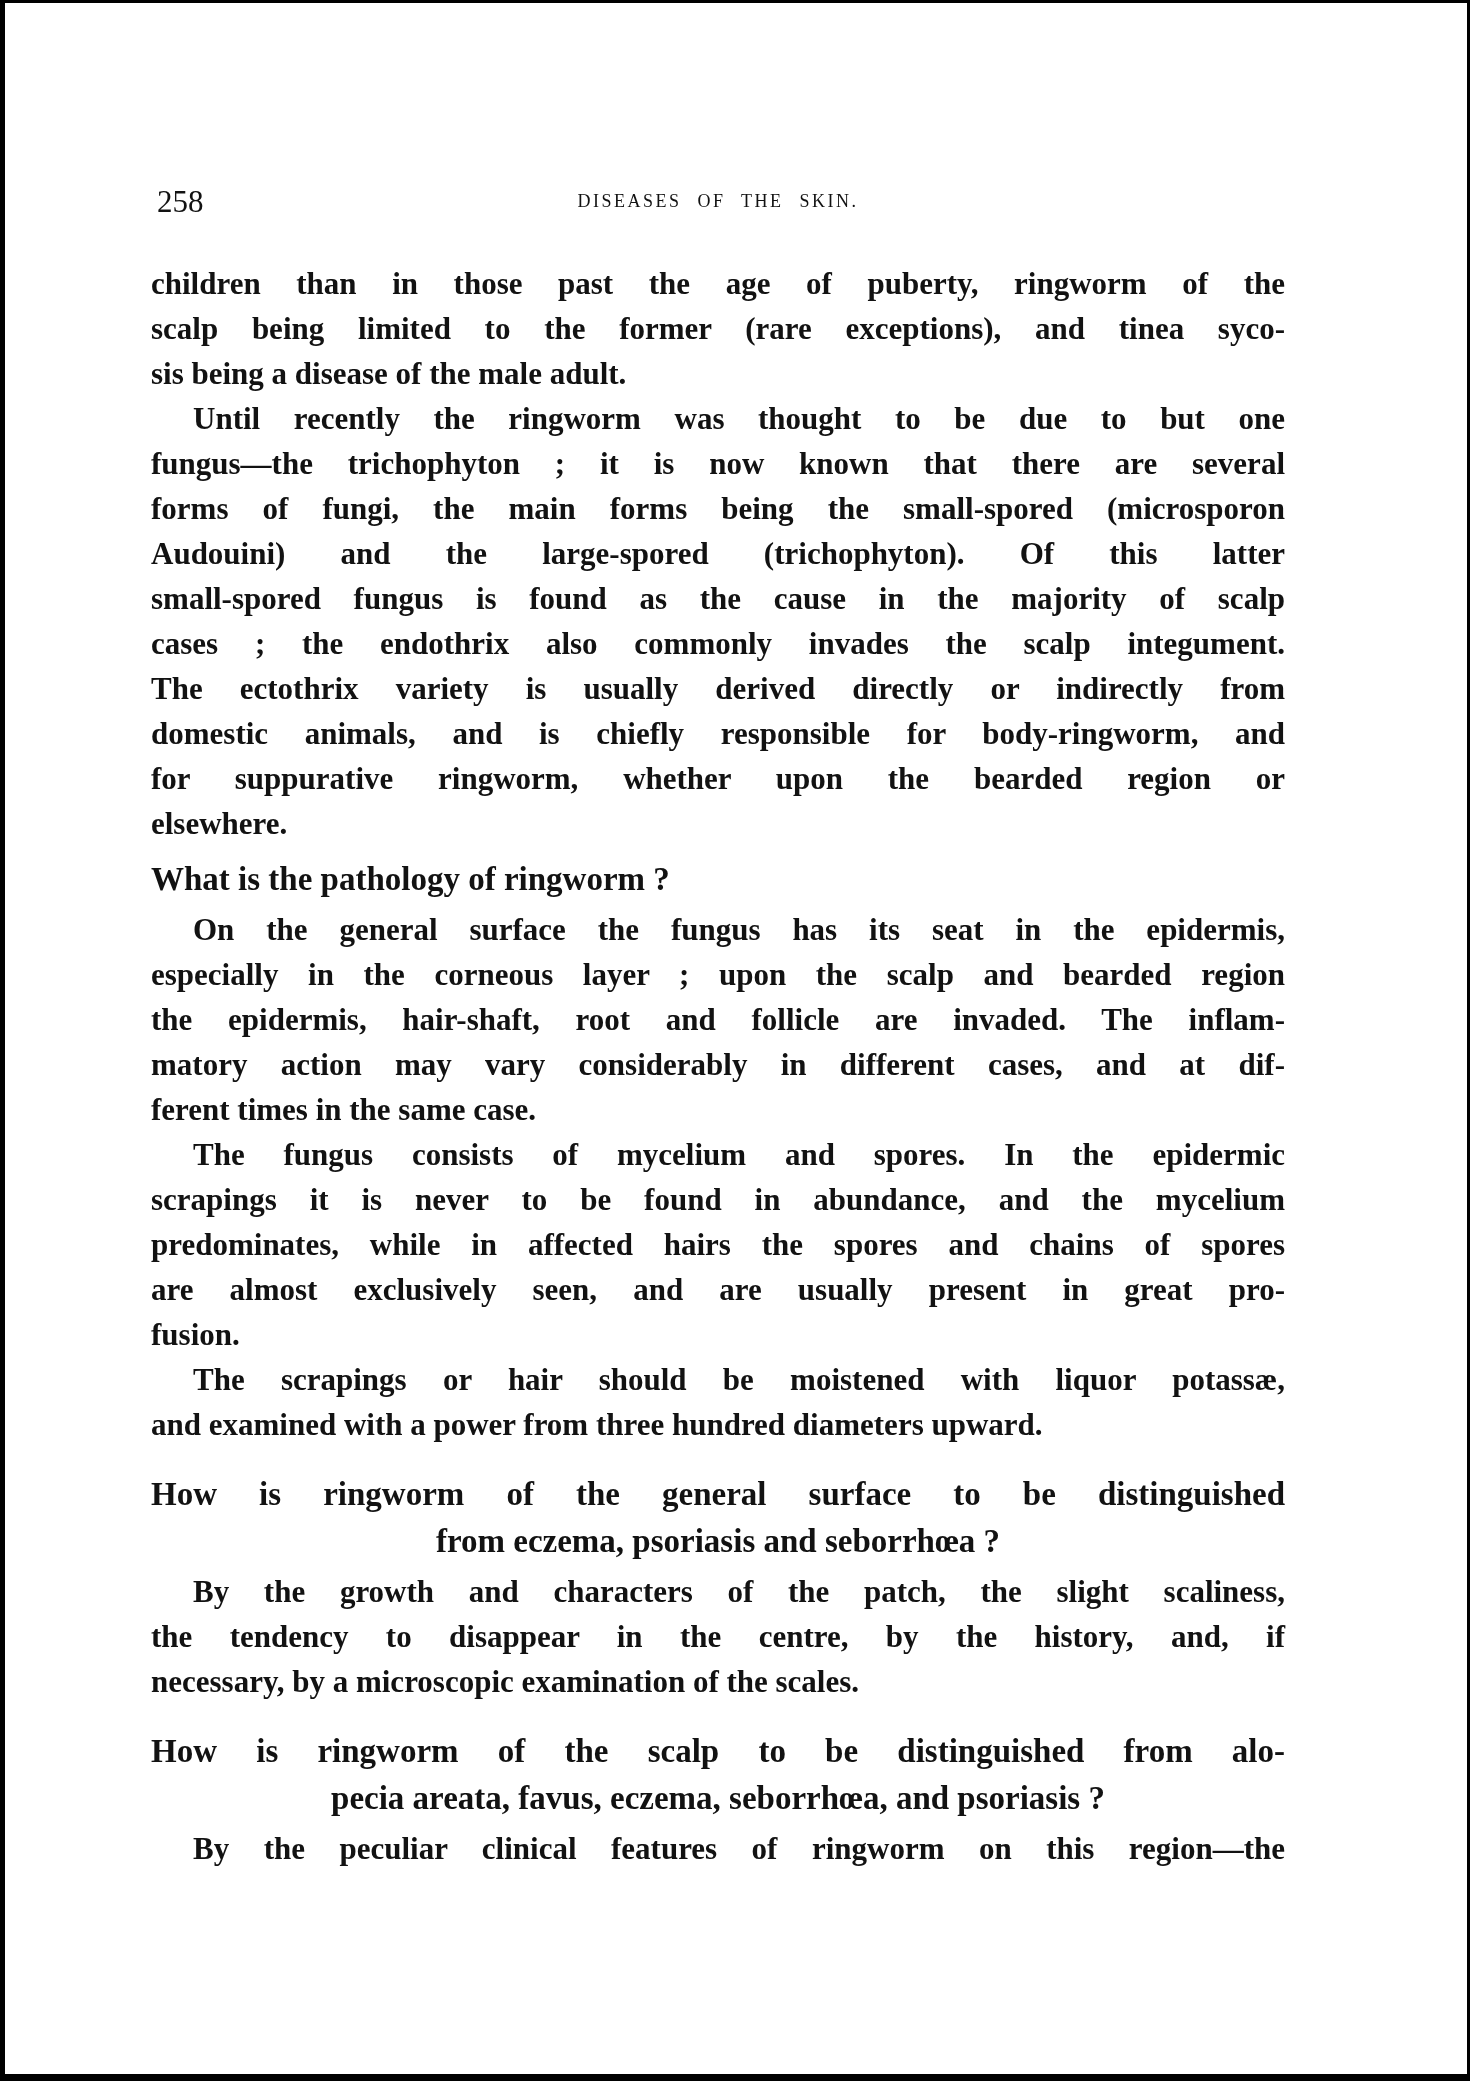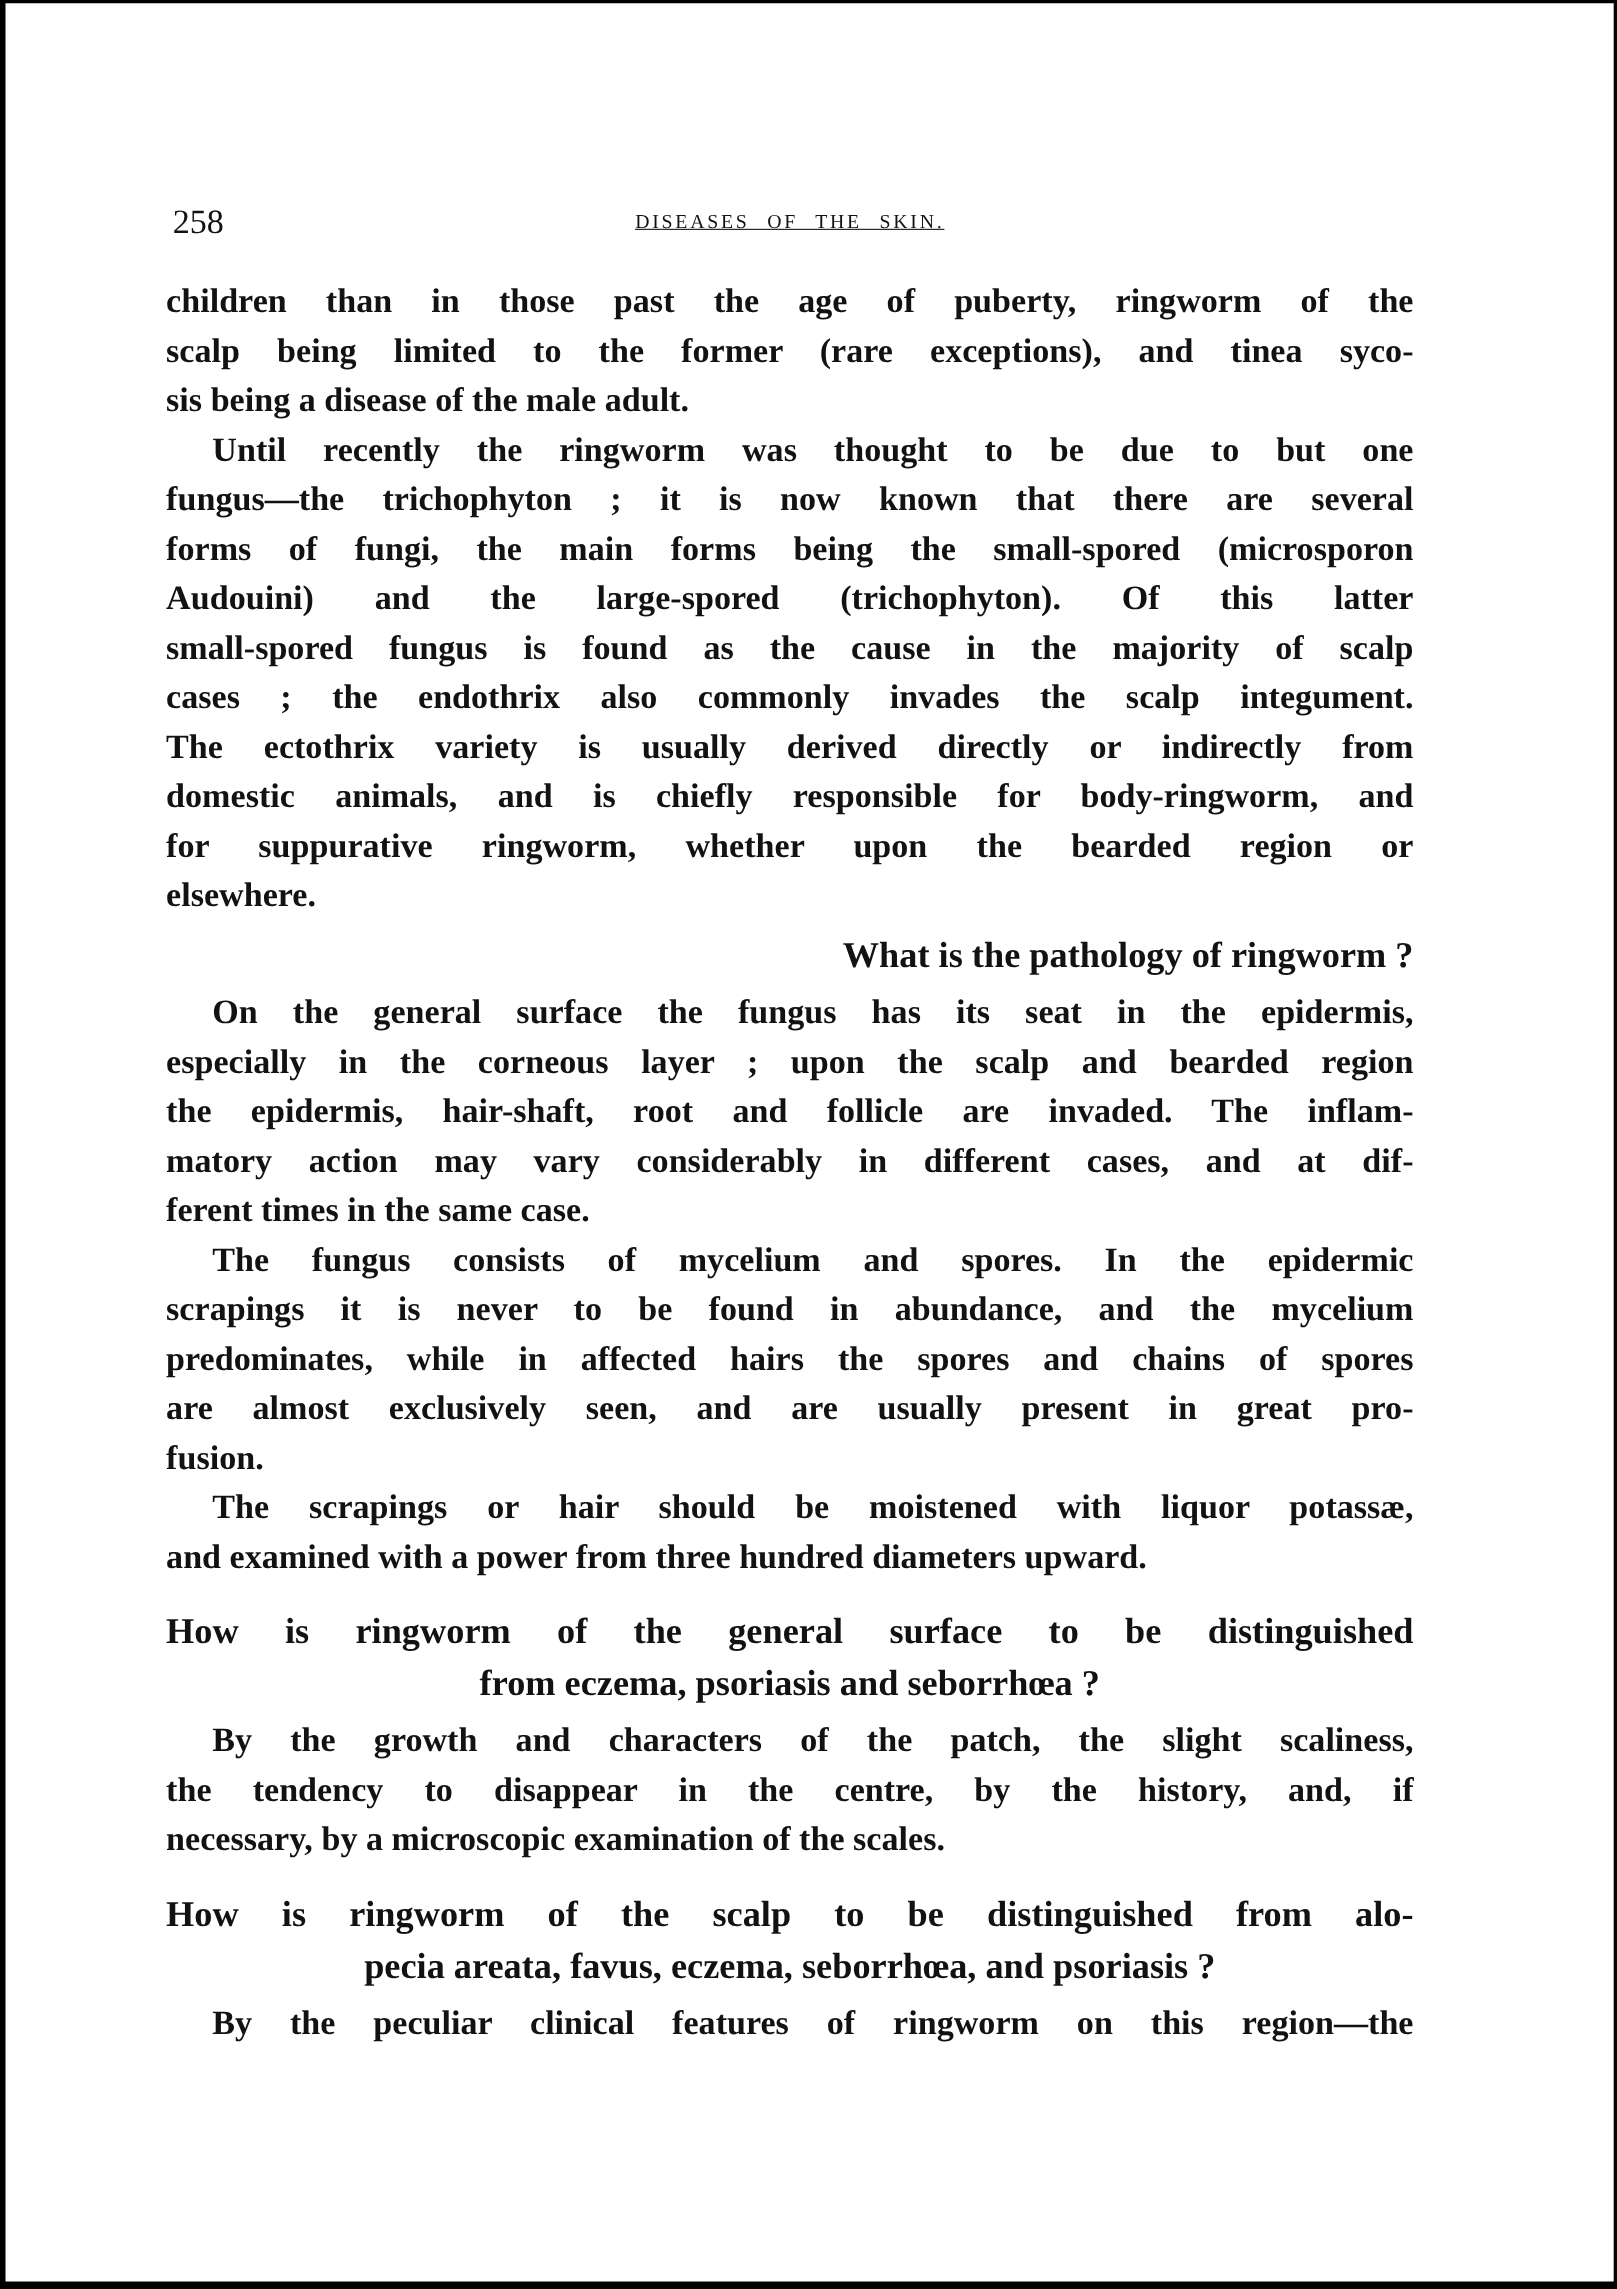--- a/index.html
+++ b/index.html
@@ -13,21 +13,21 @@
     border-left: 5px solid #000;
     border-right: 3px solid #000;
     border-top: 3px solid #000;
     border-bottom: 7px solid #000;
     padding: 178px 182px 0 146px;
     font-family: "Liberation Serif", "DejaVu Serif", serif;
     color: #121212;
     overflow: hidden;
   }
 
-  .header { position: relative; height: 44px; margin-bottom: 26px; text-decoration: underline; }
+  .header { position: relative; height: 44px; margin-bottom: 36px; }
   .page-num {
     position: absolute; left: 6px; top: 2px;
     font-size: 31px; line-height: 38px;
   }
   .running-title {
     text-align: center;
     font-size: 18px; line-height: 40px;
     letter-spacing: 2.5px;
     word-spacing: 9px;
   }
@@ -43,21 +43,20 @@
   .jl { text-align: justify; text-align-last: justify; }
   
   .ind { text-indent: 42px; }
 
   .heading { margin: 10px 0 4px 0; }
   .heading.big-gap { margin-top: 24px; }
   .hline {
     font-weight: bold;
     font-size: 33px;
     line-height: 47px;
-    text-align: right;
   }
   .hcenter { text-align: right; text-align-last: center; }
 </style>
 </head>
 <body>
 
 <div class="page">
 
   <div class="header">
     <span class="page-num">258</span>

